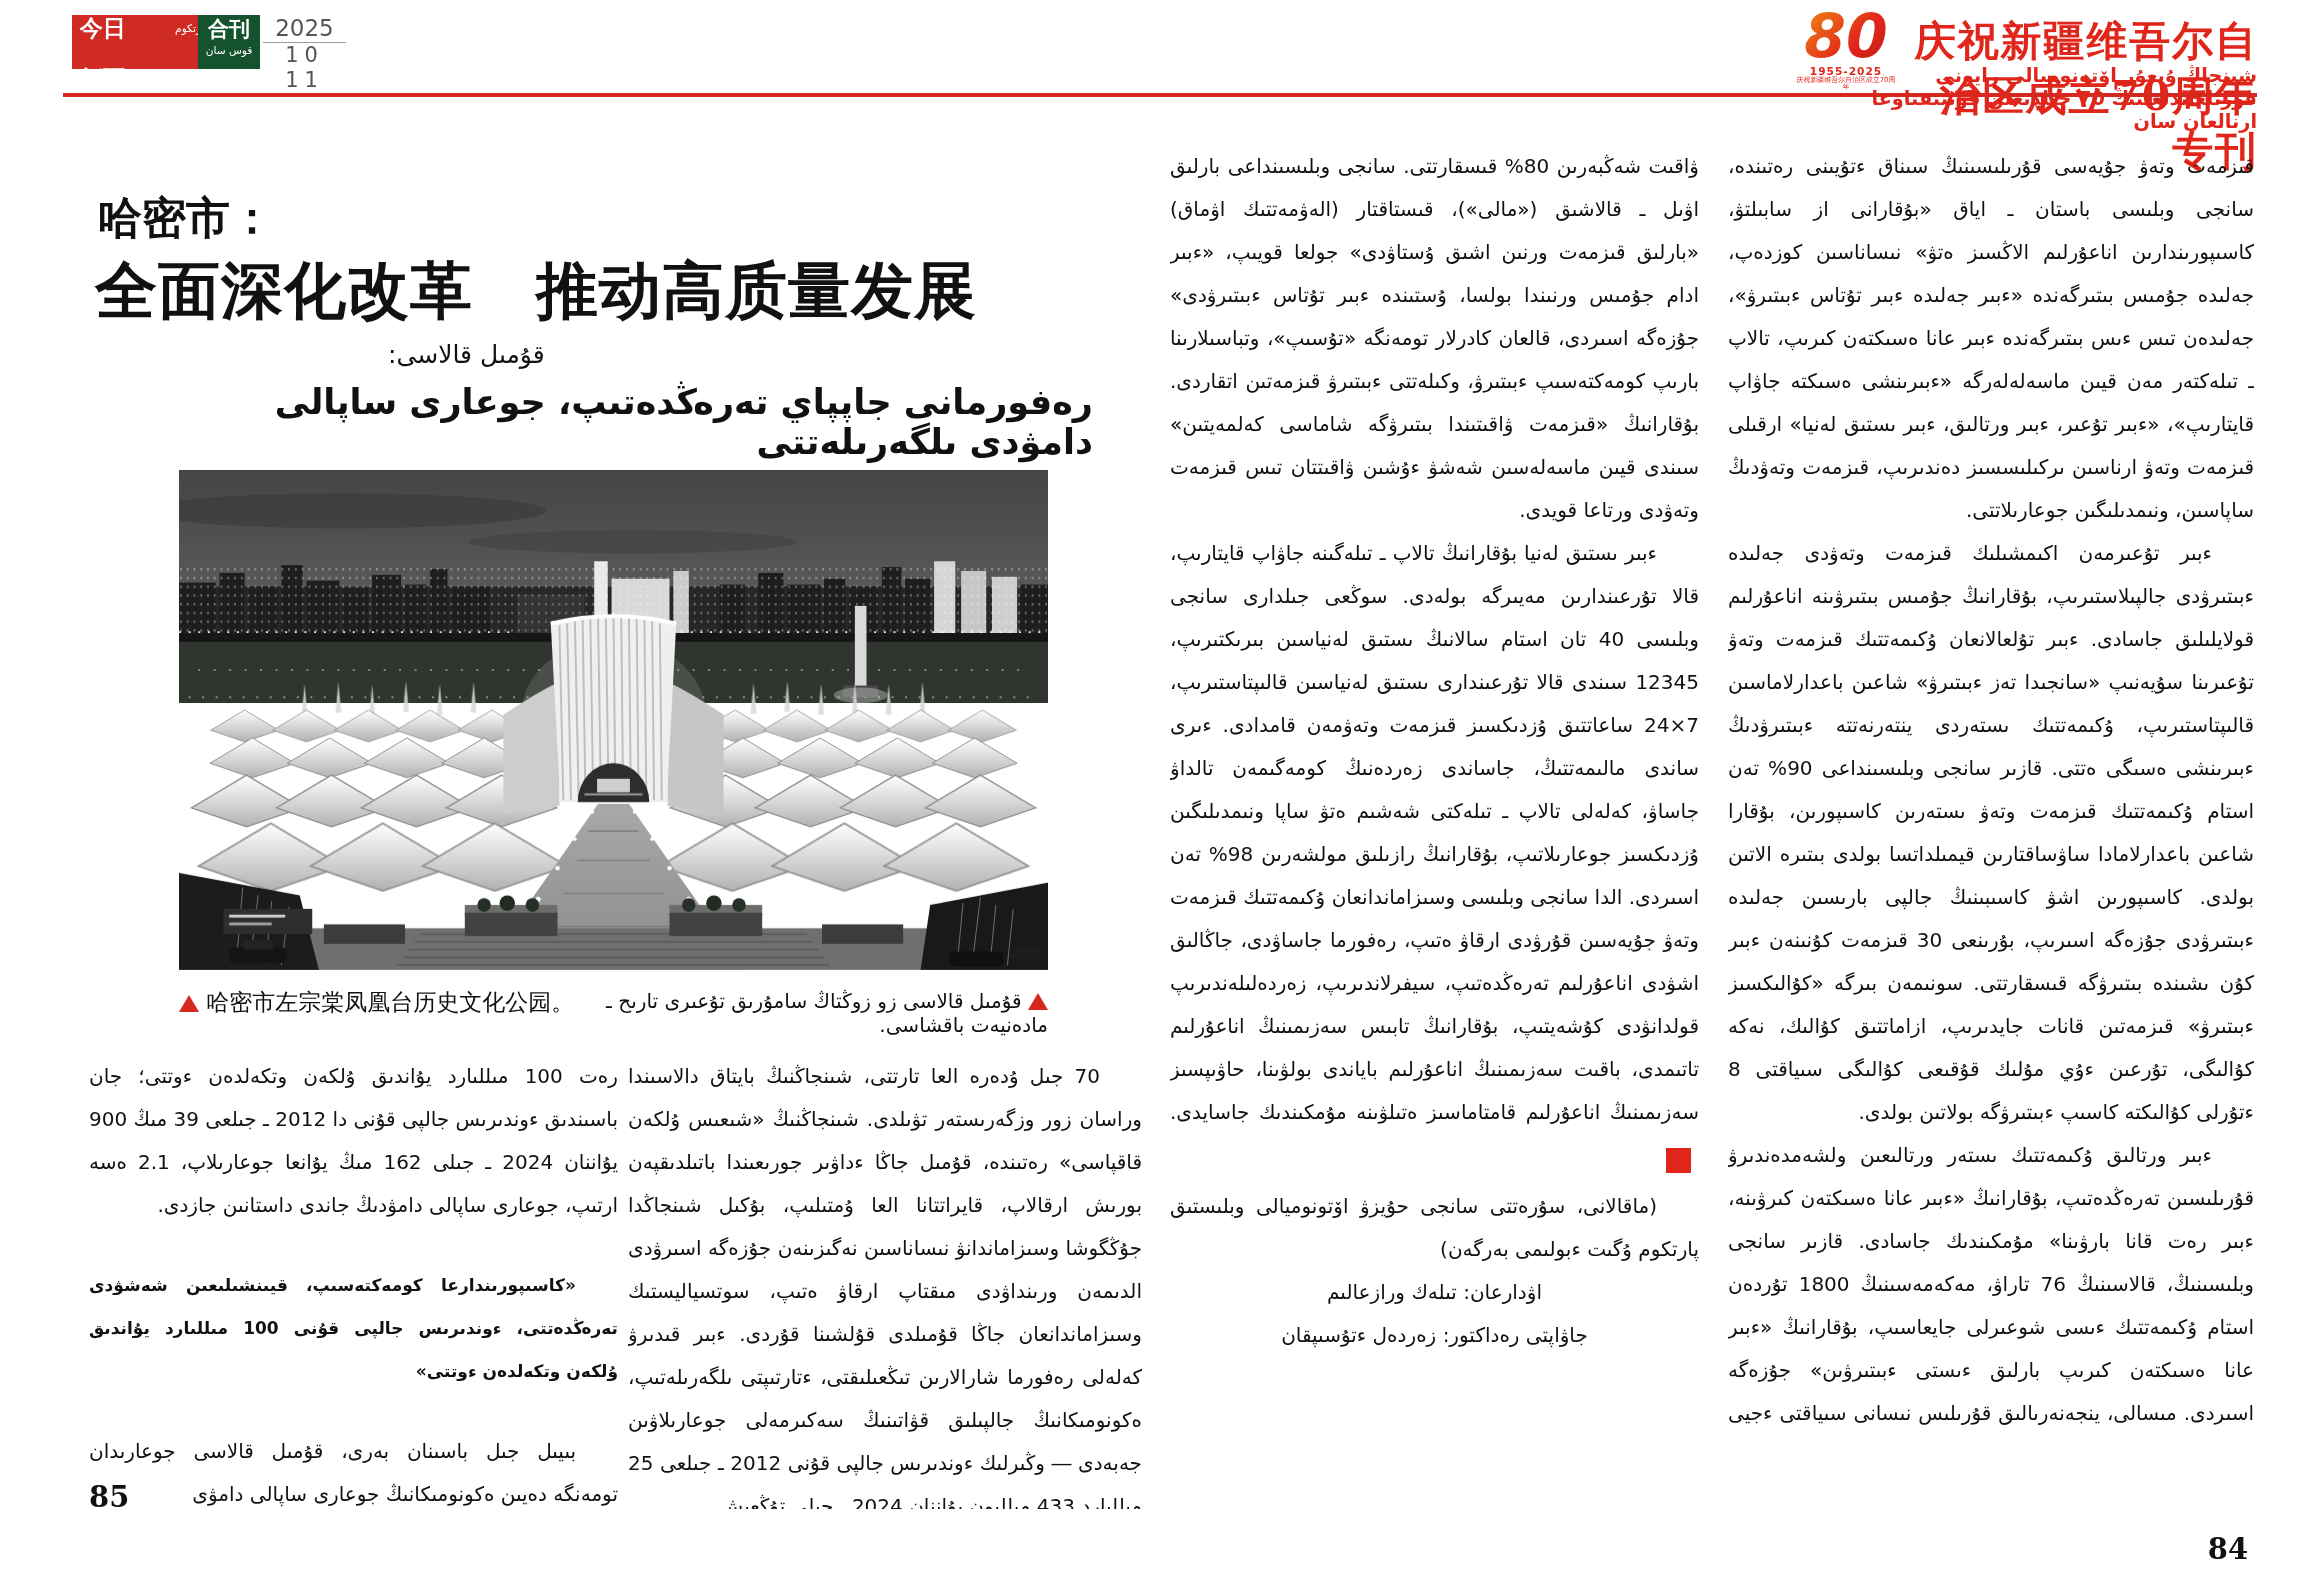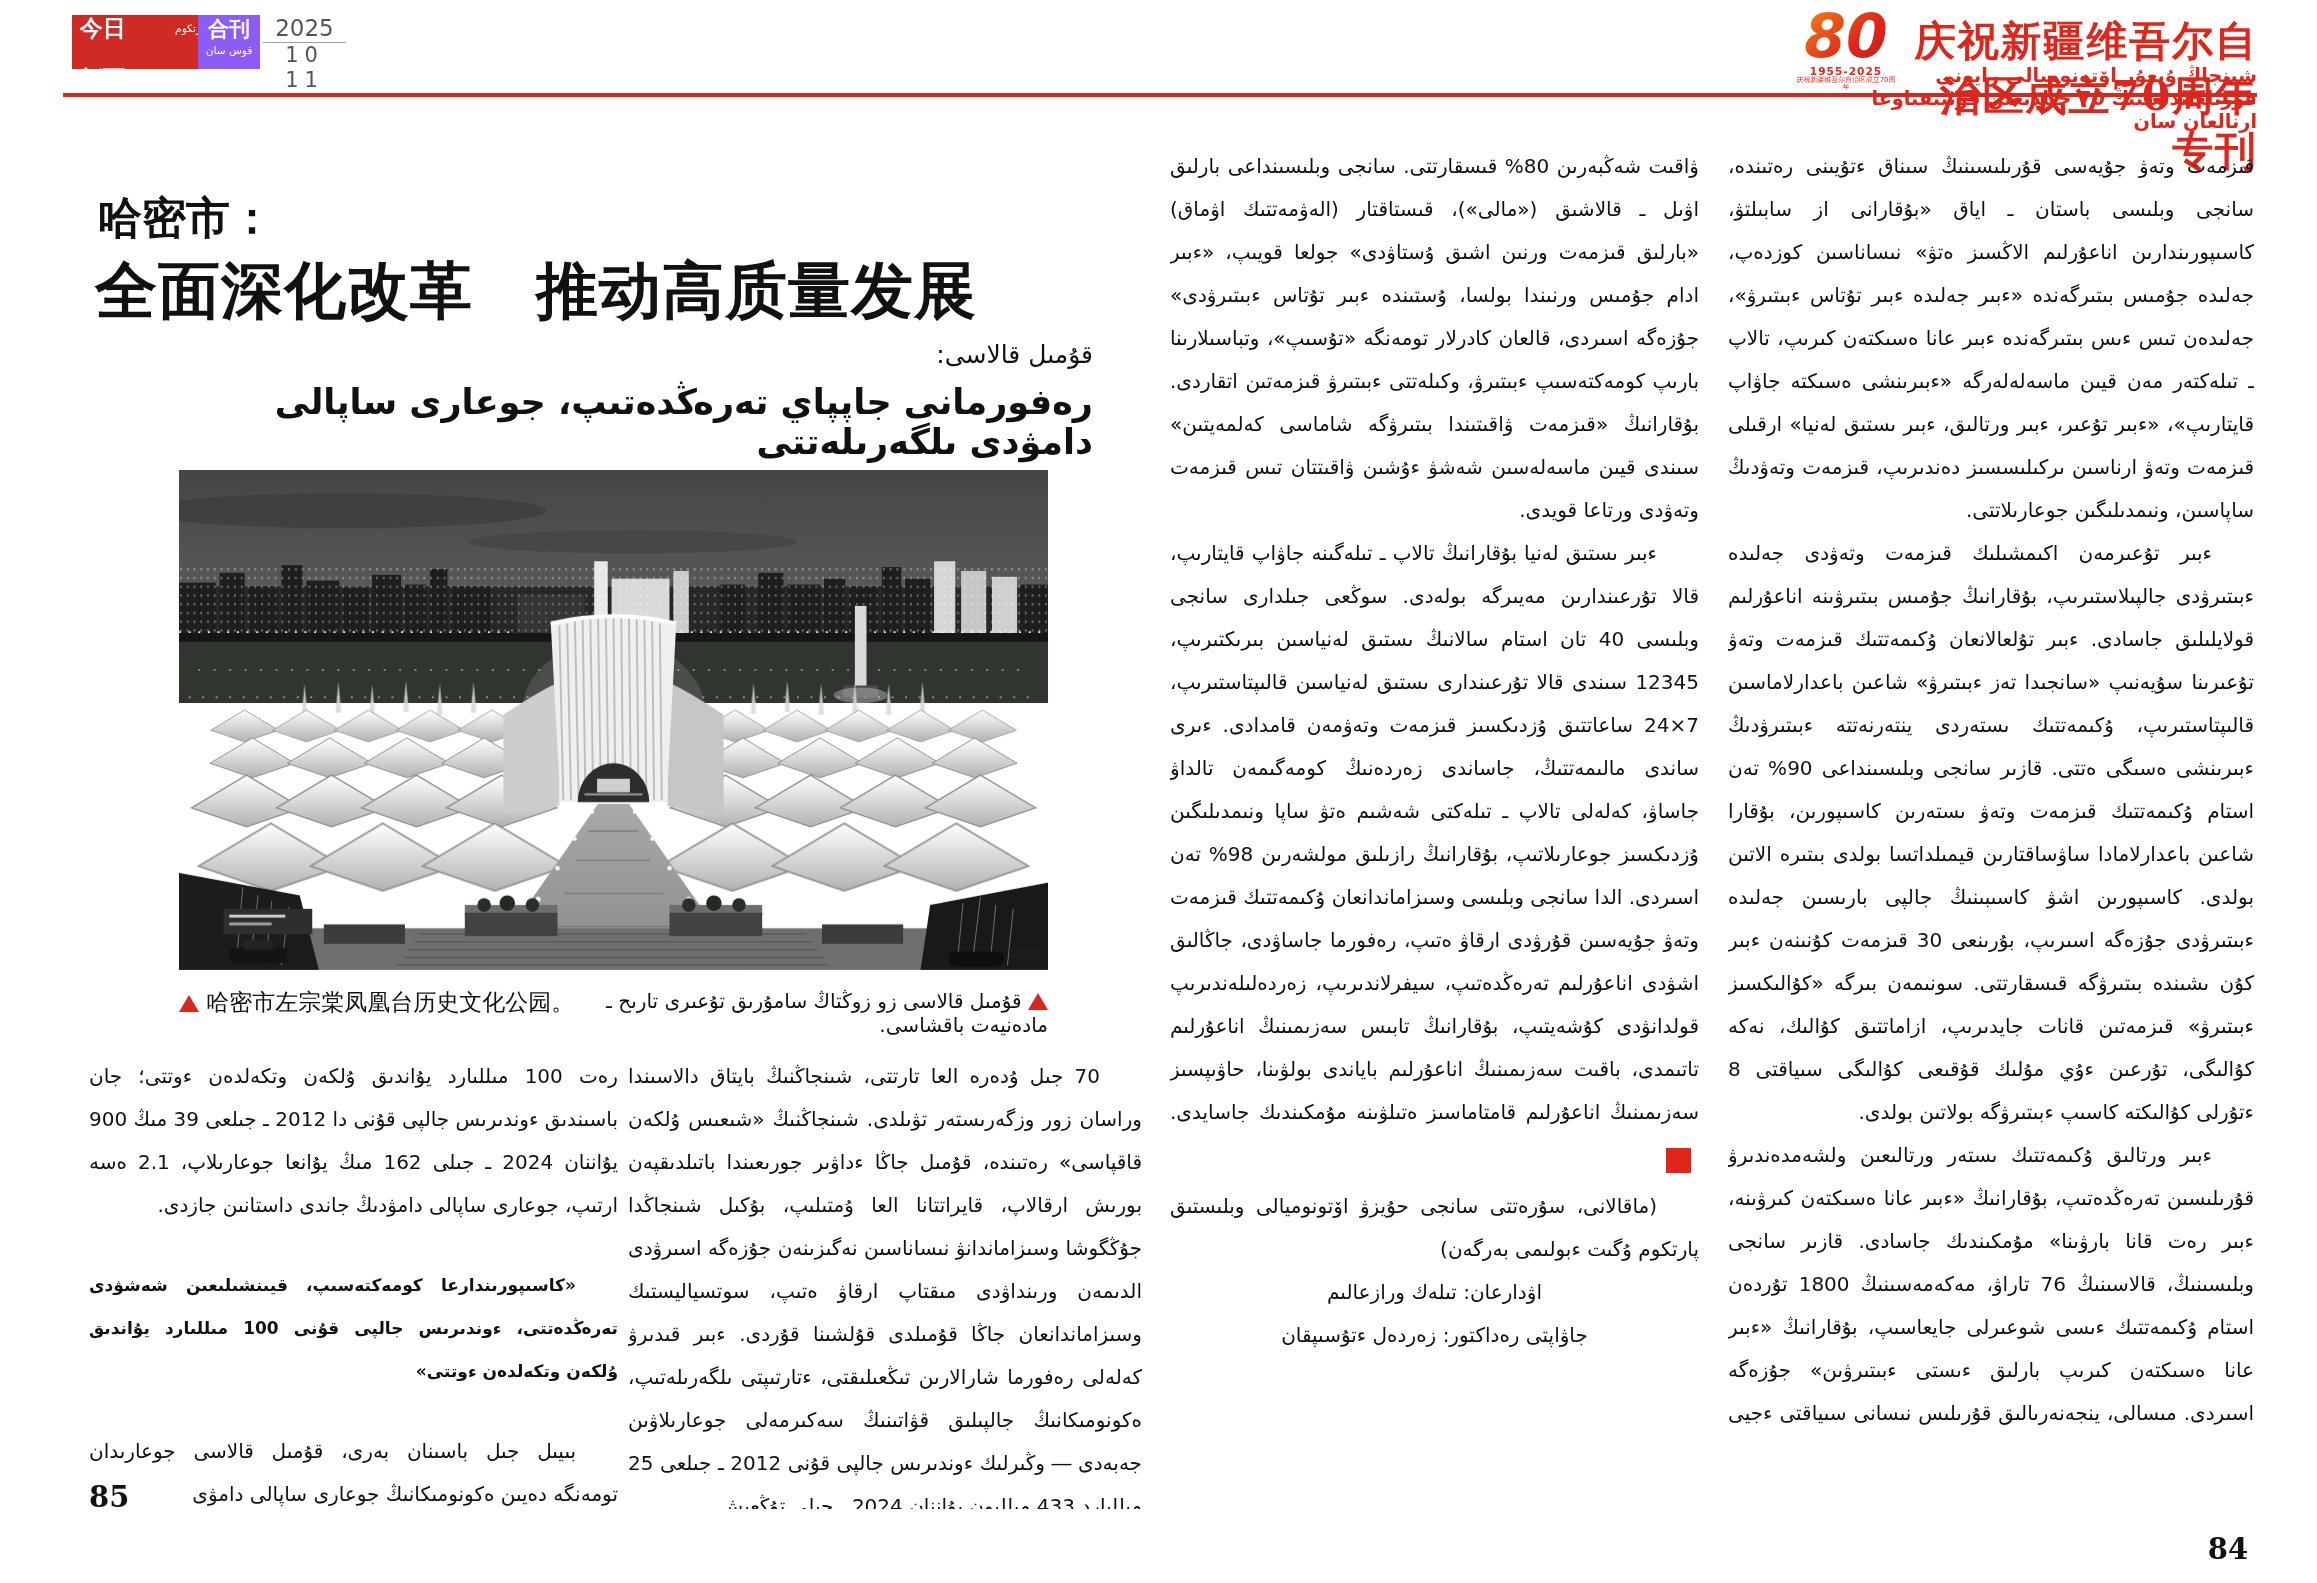--- a/index.html
+++ b/index.html
@@ -4,42 +4,42 @@
 <style>
   html,body{margin:0;padding:0;background:#e8e8e8;}
   .sheet{position:relative;width:2317px;height:1583px;background:#ffffff;overflow:hidden;
          font-family:"DejaVu Sans",sans-serif;color:#111;}
   .abs{position:absolute;}
   
   .mast-red{background:#cf2a23;color:#fff;display:grid;grid-template-columns:56px 60px;
             grid-template-rows:26px 26px;align-items:center;}
   .mast-cn{font-size:23px;font-weight:bold;padding-left:7.7px;line-height:1;}
   .mast-kz{font-size:10.6px;direction:rtl;padding-right:5.8px;line-height:1;}
-  .mast-gray{background:#8b5cf6;color:#fff;text-align:center;}
+  .mast-gray{background:#14532d;color:#fff;text-align:center;}
   .mast-gray .g-cn{font-size:21px;font-weight:bold;line-height:29px;}
   .mast-gray .g-kz{font-size:10.6px;direction:rtl;line-height:13.5px;}
   .mast-date{color:#555;text-align:center;}
   .mast-date .yr{font-size:23px;border-bottom:1.9px solid #9d9d9d;line-height:27px;}
   .mast-date .mo{font-size:21px;letter-spacing:5.8px;border-bottom:1.9px solid #9d9d9d;line-height:25px;}
   
   .anniv-title{font-size:41px;font-weight:bold;color:#e0251b;text-align:right;
                letter-spacing:1.9px;font-family:"DejaVu Serif","Liberation Serif",serif;}
   .anniv-kz{font-size:19.3px;font-weight:bold;color:#e0251b;direction:rtl;text-align:right;}
   .logo70{text-align:center;line-height:1;}
   .logo70 .n70{font-size:60px;font-weight:bold;font-style:italic;
                background:linear-gradient(135deg,#f39c12,#e0251b 60%,#b71c14);
                -webkit-background-clip:text;background-clip:text;color:transparent;}
   .logo70 .yrs{font-size:10.6px;color:#e0251b;font-weight:bold;letter-spacing:1px;}
   .logo70 .tiny{font-size:7.7px;color:#e0251b;transform:scale(.9);}
   .redrule{background:#d6281f;}
   
   .kicker{font-size:44px;font-weight:600;font-family:"Liberation Sans","DejaVu Sans",sans-serif;}
   .headline{font-size:62px;font-weight:bold;letter-spacing:1px;
             font-family:"Liberation Sans","DejaVu Sans",sans-serif;}
-  .byline{font-size:25px;direction:rtl;text-align:right;}
+  .byline{font-size:25px;direction:rtl;text-align:left;}
   .subtitle{font-size:35px;font-weight:bold;direction:rtl;text-align:right;}
   
   .cap{font-size:23px;}
   .cap-kz{font-size:20px;direction:rtl;text-align:right;}
   .tri{display:inline-block;width:0;height:0;border-left:10.6px solid transparent;
        border-right:10.6px solid transparent;border-bottom:17.4px solid #d6281f;
        vertical-align:-1.9px;}
   
   .col{direction:rtl;text-align:justify;font-size:20px;line-height:43px;overflow:hidden;}
   .col p{margin:0;}

